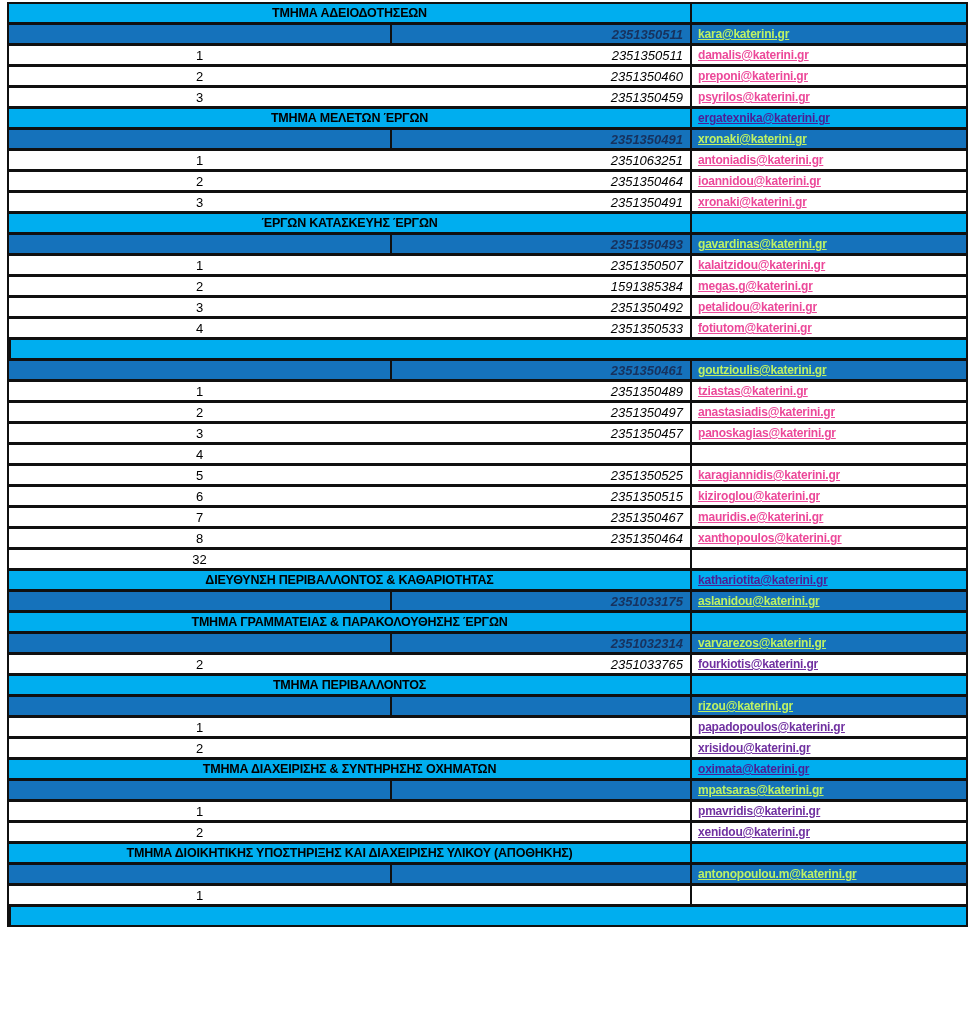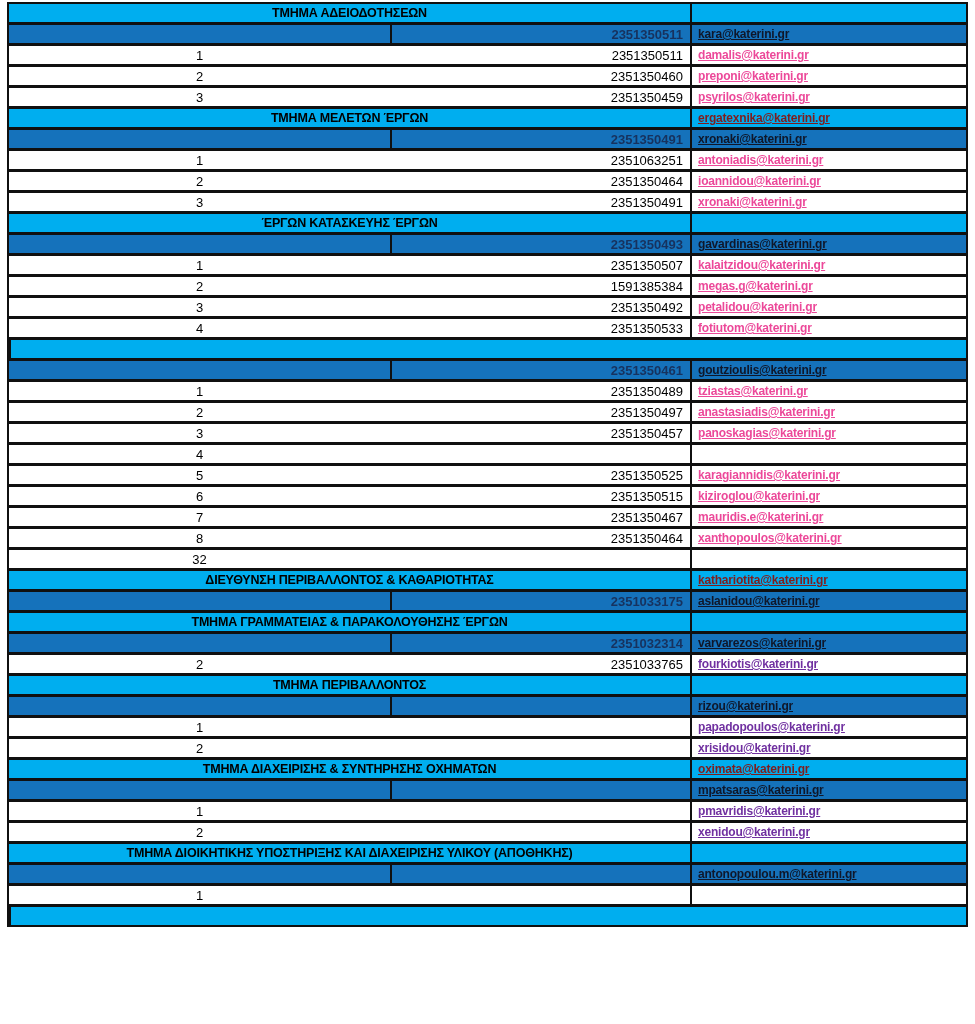--- a/index.html
+++ b/index.html
@@ -41,20 +41,21 @@
   .cell.num {
     justify-content: center;
     font-size: 13px;
     color: #000000;
   }
   .cell.phone {
     justify-content: flex-end;
     padding-right: 7px;
     font-size: 13px;
     color: #000000;
+    font-style: italic;
   }
   .cell.email {
     border-left: 2px solid #101010;
     padding-left: 6px;
   }
   .cell.title {
     grid-column: 1 / 3;
     justify-content: center;
     font-weight: bold;
     font-size: 12.5px;
@@ -69,22 +70,22 @@
     color: #17325E;
   }
   .email-link {
     font-weight: bold;
     font-size: 12px;
     letter-spacing: -0.2px;
     text-decoration: underline;
     color: #ec4899;
     cursor: pointer;
   }
-  .row.lead .email-link    { color: #0f172a; }
-  .row.section .email-link { color: #7f1d1d; }
+  .row.lead .email-link    { color: #bef264; }
+  .row.section .email-link { color: #4c1d95; }
   .email-link.visited      { color: #7030A0; }
 </style>
 </head>
 <body>
 
 <div class="canvas">
   <div class="table">
       <div class="row section">
         <div class="cell title">ΤΜΗΜΑ ΑΔΕΙΟΔΟΤΗΣΕΩΝ</div>
         <div class="cell email"></div>

